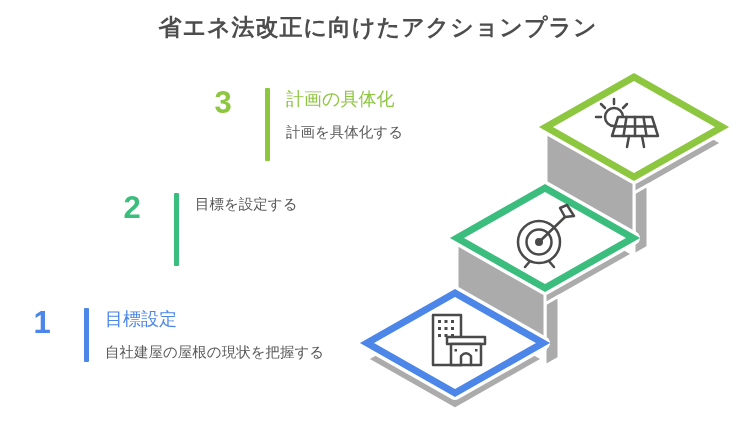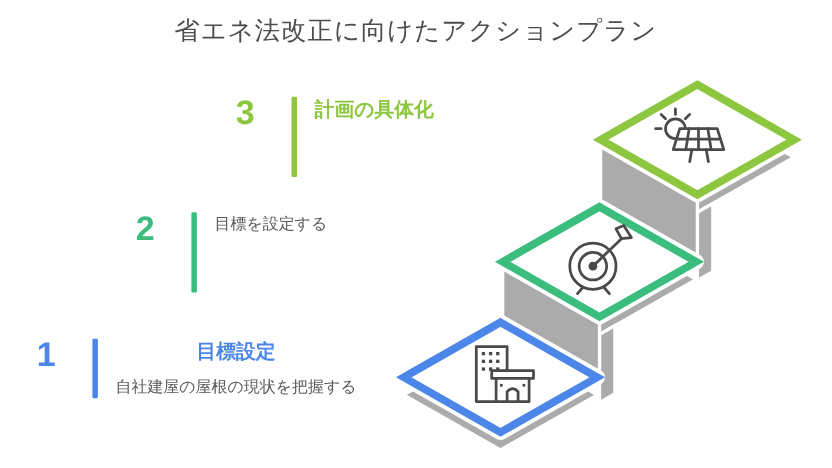--- a/index.html
+++ b/index.html
@@ -3,34 +3,34 @@
 <meta charset="utf-8">
 <style>
   html,body{margin:0;padding:0;}
   body{
     width:756px;height:425px;position:relative;overflow:hidden;
     background:#ffffff;
     font-family:"Liberation Sans","DejaVu Sans",sans-serif;
   }
   .page-title{
     position:absolute;top:12px;left:0;width:756px;
-    text-align:center;font-size:23px;font-weight:normal;
+    text-align:center;font-size:23px;font-weight:bold;
     color:var(--titleText,#4d4d4d);letter-spacing:1px;
   }
   .stair-svg{position:absolute;left:0;top:0;}
   .step-block{position:absolute;display:flex;align-items:flex-start;}
   .step-num{
     width:40px;text-align:center;font-size:31px;font-weight:bold;
     line-height:30px;margin-right:22px;
   }
   .step-bar{width:5px;margin-right:16px;border-radius:1px;}
   .bar-tall{height:73px;}
   .bar-short{height:54px;}
   .step-texts{padding-top:1px;}
-  .step-title{font-size:18px;font-weight:bold;line-height:20px;margin-bottom:13px;text-align:center;}
+  .step-title{font-size:18px;font-weight:normal;line-height:20px;margin-bottom:13px;}
   .step-desc{font-size:14.5px;color:var(--descText,#595959);line-height:20px;}
   .s1 .step-num,.s1 .step-title{color:var(--step1,#4C86E8);}
   .s1 .step-bar{background:var(--step1,#4C86E8);}
   .s2 .step-num,.s2 .step-title{color:var(--step2,#3BBD7D);}
   .s2 .step-bar{background:var(--step2,#3BBD7D);}
   .s3 .step-num,.s3 .step-title{color:var(--step3,#8DC63F);}
   .s3 .step-bar{background:var(--step3,#8DC63F);}
   .block3{left:203px;top:88px;}
   .block2{left:112px;top:193px;}
   .block1{left:22px;top:308px;}
@@ -116,20 +116,21 @@
     </g>
   </g>
 </svg>
 
 <div class="step-block block3 s3">
   <div class="step-num">3</div>
   <div class="step-bar bar-tall"></div>
   <div class="step-texts">
     <div class="step-title">計画の具体化</div>
     <div class="step-desc">
+      <div>計画を具体化する</div>
     </div>
   </div>
 </div>
 
 <div class="step-block block2 s2">
   <div class="step-num">2</div>
   <div class="step-bar bar-tall"></div>
   <div class="step-texts">
     <div class="step-desc">
       <div>目標を設定する</div>

